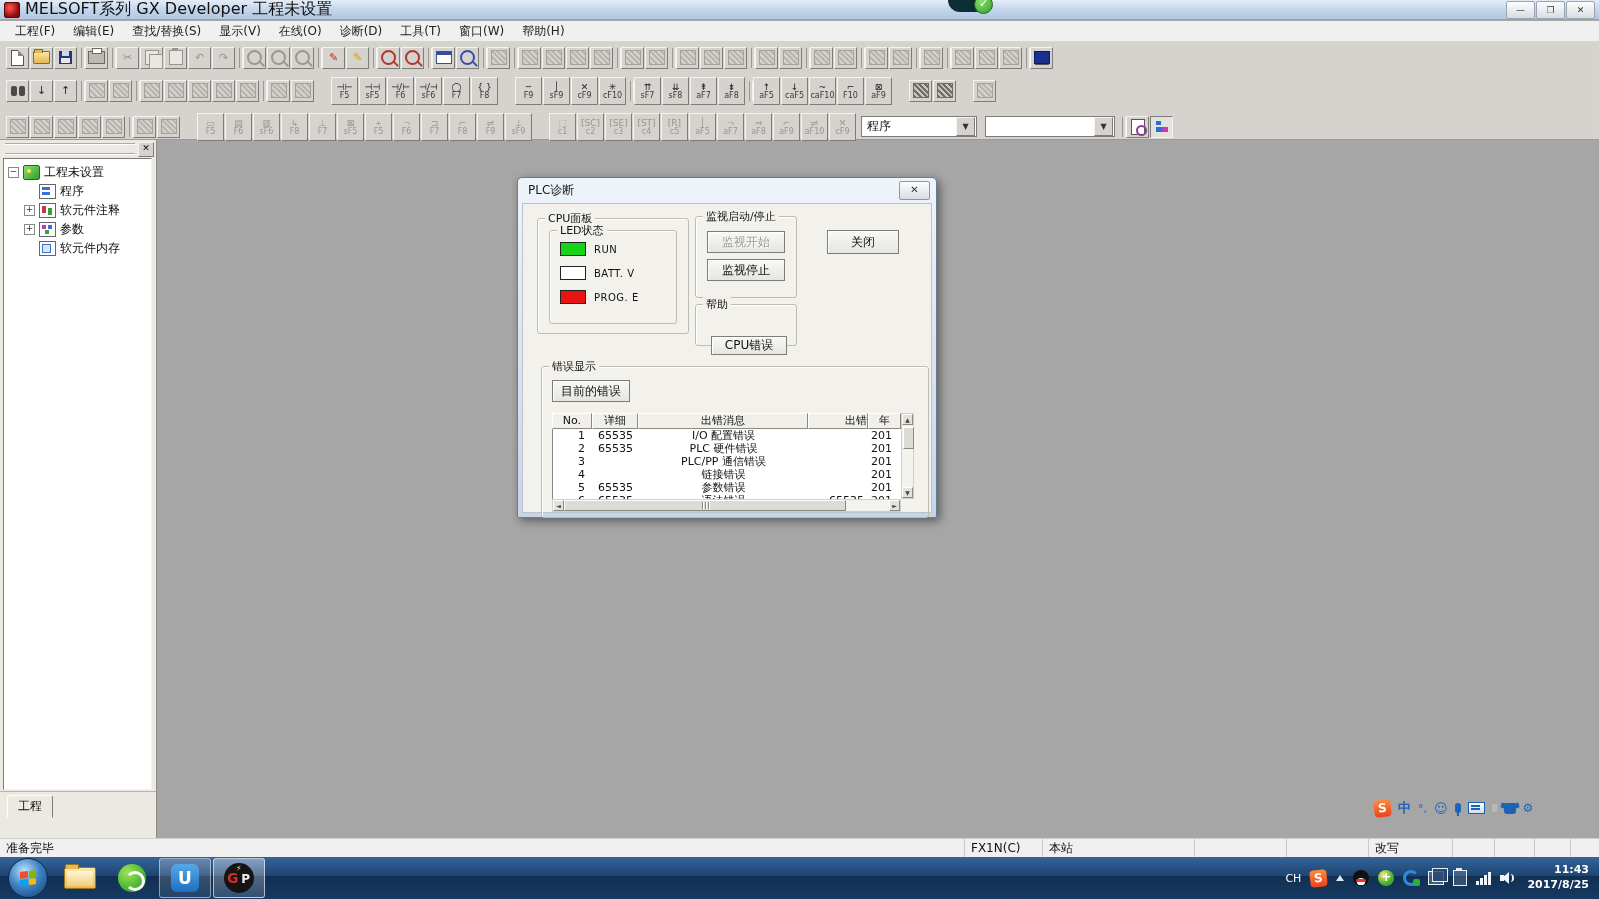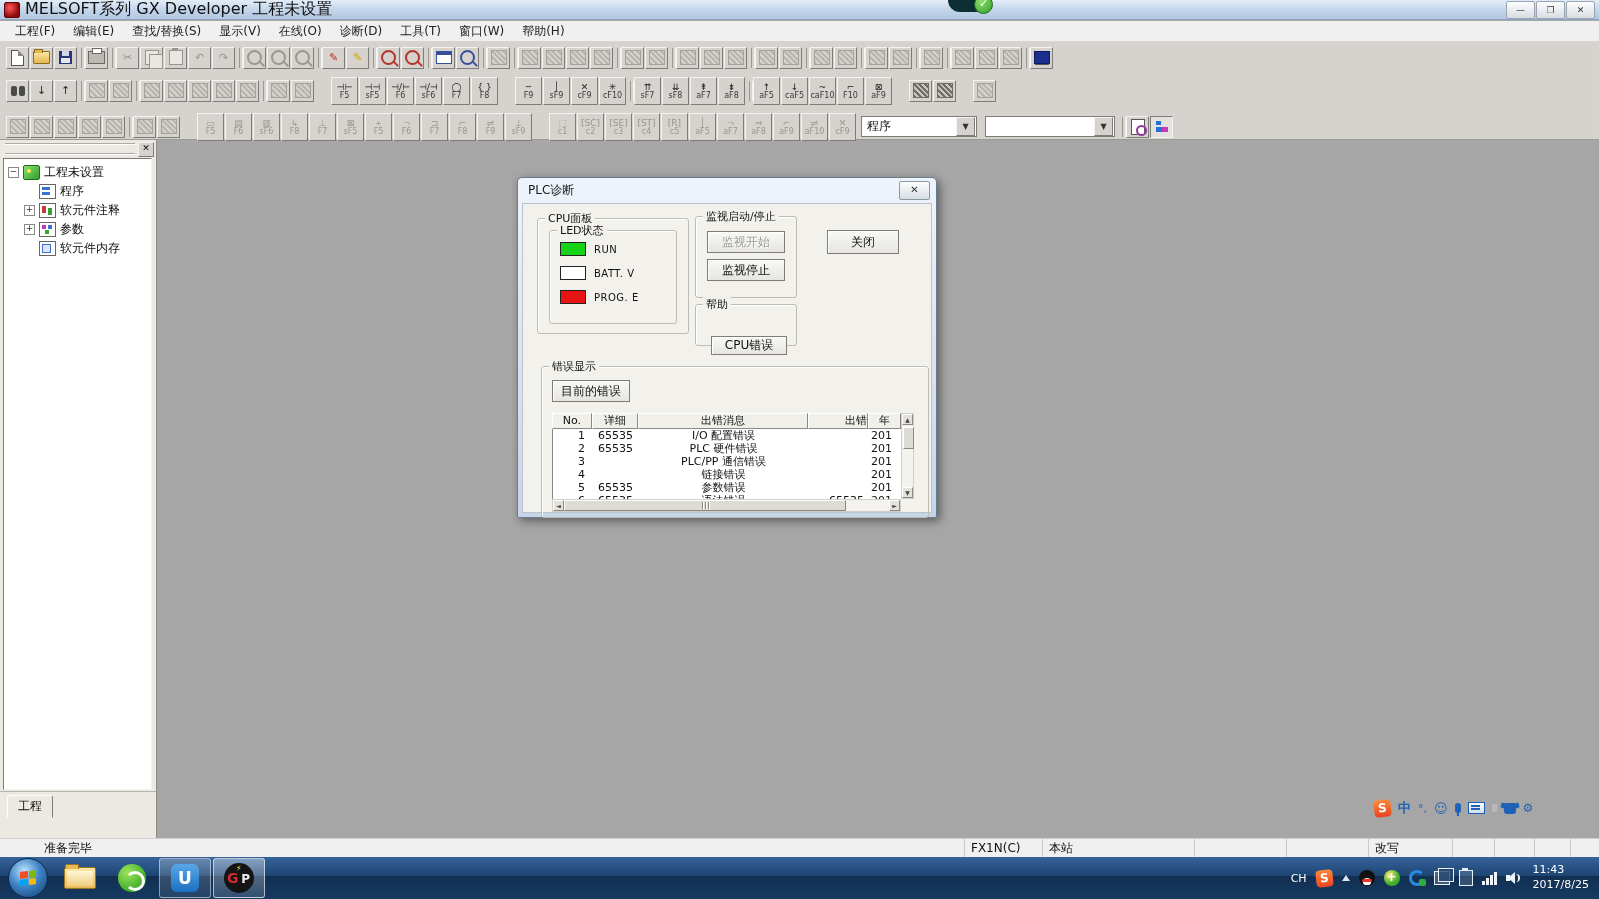--- a/index.html
+++ b/index.html
@@ -149,21 +149,21 @@
   .vsb .up{position:absolute;top:0;left:0;}
   .vsb .dn{position:absolute;bottom:0;left:0;}
   .hthumb{height:11px;flex:0 0 282px;background:#dddbd5;border:1px solid;border-color:#fff #8a887f #8a887f #fff;
     box-sizing:border-box;display:flex;align-items:center;justify-content:center;gap:2px;}
   .hthumb i{display:block;width:1px;height:7px;background:#8a887f;box-shadow:1px 0 0 #fff;}
   .hspace{flex:1;}
   
   .statusbar{position:absolute;left:0;top:838px;width:1599px;height:19px;background:#f0f0f0;
     border-top:1px solid #d0d0d0;display:flex;align-items:center;font-size:12px;color:#111;box-sizing:border-box;}
   .seg{height:100%;box-sizing:border-box;border-right:1px solid #c9c9c9;display:flex;align-items:center;padding:0 6px;white-space:nowrap;overflow:hidden;}
-  .seg.first{flex:1;border-left:none;margin-left:38px;}
+  .seg.first{flex:1;border-left:none;}
   
   .taskbar{position:absolute;left:0;top:857px;width:1599px;height:42px;
     background:linear-gradient(#35639a,#1d4572 45%,#122f53 46%,#173a61);display:flex;align-items:center;}
   .orb{width:38px;height:38px;margin:0 6px 0 8px;border-radius:50%;flex:0 0 auto;
     background:radial-gradient(circle at 40% 32%,#bfe3ff 0%,#3f84c6 45%,#123d6b 100%);
     border:1px solid #0c2a4a;display:flex;align-items:center;justify-content:center;}
   .flag{width:16px;height:14px;display:grid;grid-template:1fr 1fr/1fr 1fr;gap:1px;transform:skewY(-6deg);}
   .flag i{display:block;border-radius:1px;}
   .flag .r{background:#f25022;}.flag .g{background:#7fba00;}.flag .b{background:#00a4ef;}.flag .y{background:#ffb900;}
   .task-ico{width:50px;height:38px;display:flex;align-items:center;justify-content:center;flex:0 0 auto;border-radius:3px;margin:0 1px;}
@@ -193,21 +193,21 @@
   .wstack{width:14px;height:12px;border:1px solid #e6eef6;background:rgba(255,255,255,.2);position:relative;}
   .wstack:after{content:"";position:absolute;left:3px;top:-4px;width:14px;height:12px;border:1px solid #e6eef6;background:rgba(40,70,110,.8);}
   .clip{width:12px;height:14px;border:1px solid #e6eef6;background:rgba(255,255,255,.15);position:relative;}
   .clip:before{content:"";position:absolute;left:2px;top:-3px;width:6px;height:3px;background:#e6eef6;}
   .bars{display:flex;align-items:flex-end;gap:1px;height:14px;}
   .bars i{display:block;width:3px;background:#eef4fa;}
   .spk{position:relative;width:14px;height:14px;}
   .spk:before{content:"";position:absolute;left:0;top:4px;width:4px;height:6px;background:#eef4fa;}
   .spk:after{content:"";position:absolute;left:2px;top:1px;border:6px solid transparent;border-right:7px solid #eef4fa;border-left:none;}
   .spk .wv{position:absolute;right:0;top:3px;width:5px;height:8px;border:2px solid #eef4fa;border-left:none;border-top:none;border-bottom:none;border-radius:0 6px 6px 0;}
-  .clock{color:#fff;font-size:11px;line-height:1.35;margin-left:4px;}
+  .clock{color:#fff;font-size:11px;text-align:right;line-height:1.35;margin-left:4px;font-weight:bold;}
   
   .langbar{position:absolute;left:1374px;top:798px;width:222px;height:20px;display:flex;align-items:center;gap:7px;}
   .lb-zh{color:#1e62b8;font-weight:bold;font-size:13px;}
   .lb-sym{color:#1e62b8;font-size:11px;}
   .lb-face{color:#1e62b8;font-size:13px;}
   .lb-mic{width:6px;height:10px;background:#1e62b8;border-radius:3px;position:relative;}
   .lb-mic:after{content:"";position:absolute;left:2px;bottom:-3px;width:2px;height:3px;background:#1e62b8;}
   .lb-kbd{width:15px;height:10px;border:1px solid #1e62b8;background:linear-gradient(#fff,#cfe0f4);position:relative;}
   .lb-kbd:after{content:"";position:absolute;left:2px;top:2px;width:9px;height:2px;background:#1e62b8;box-shadow:0 3px 0 #1e62b8;}
   .lb-dot{width:5px;height:8px;background:#b9b9b9;}

